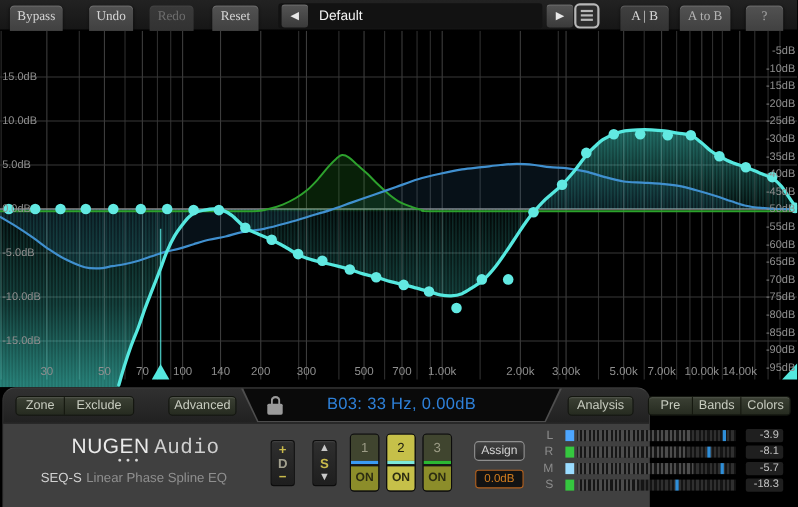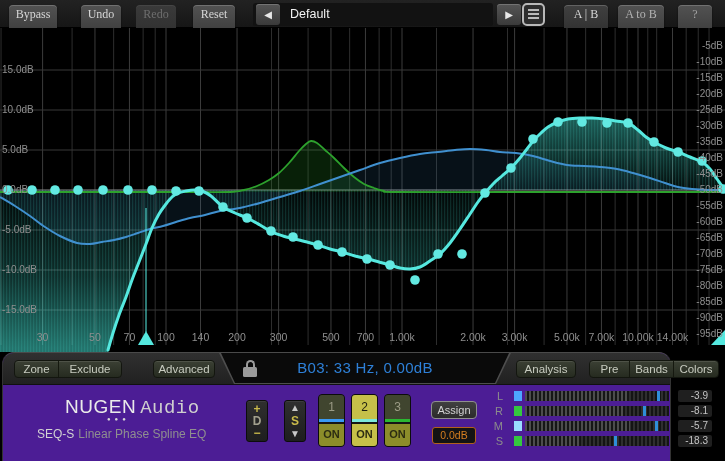--- a/index.html
+++ b/index.html
@@ -22,22 +22,22 @@
   .preset-text { position:absolute; left:290px; top:7px; font-size:12.5px; color:#f2f2f2; }
   .arrow-btn { position:absolute; top:4px; width:24px; height:21px; border-radius:3px;
     background:linear-gradient(#555,#3a3a3a); color:#e8e8e8; font-size:10px; line-height:21px; text-align:center;
     box-shadow:inset 0 1px 0 rgba(255,255,255,.18); }
   .list-btn { position:absolute; left:522px; top:3px; width:23px; height:23px; border-radius:5px;
     border:2px solid #b8b8b8; background:#2d2d2d; }
   .list-btn i { position:absolute; left:4px; width:11px; height:2px; background:#b8b8b8; display:block; }
   
   .plot { position:absolute; left:0; top:28px; width:725px; height:324px; }
   
-  .lower { position:absolute; left:2px; top:352px; width:669px; height:109px;
-    background:#4c1d95; border-radius:12px 12px 0 0;
+  .lower { position:absolute; left:2px; top:352px; width:589px; height:109px;
+    background:#404040; border-radius:12px 12px 0 0;
     border-top:1px solid #4a4a4a; border-left:1px solid #333; border-right:1px solid #333; }
   .midbar { position:absolute; left:0; top:0; width:100%; height:31px;
     background:linear-gradient(#303030,#212121); border-radius:11px 11px 0 0;
     box-shadow:0 1px 0 #101010; }
   .mbtn { position:absolute; top:7px; height:18px; border-radius:4px;
     background:linear-gradient(#3b4034,#262b20); border:1px solid #13160f;
     color:#c8ccc0; font-size:11.5px; line-height:16px; text-align:center;
     box-shadow:inset 0 1px 0 rgba(255,255,255,.10); }
   .mgroup { position:absolute; top:7px; height:18px; border-radius:4px;
     background:linear-gradient(#3b4034,#262b20); border:1px solid #13160f; display:flex;

